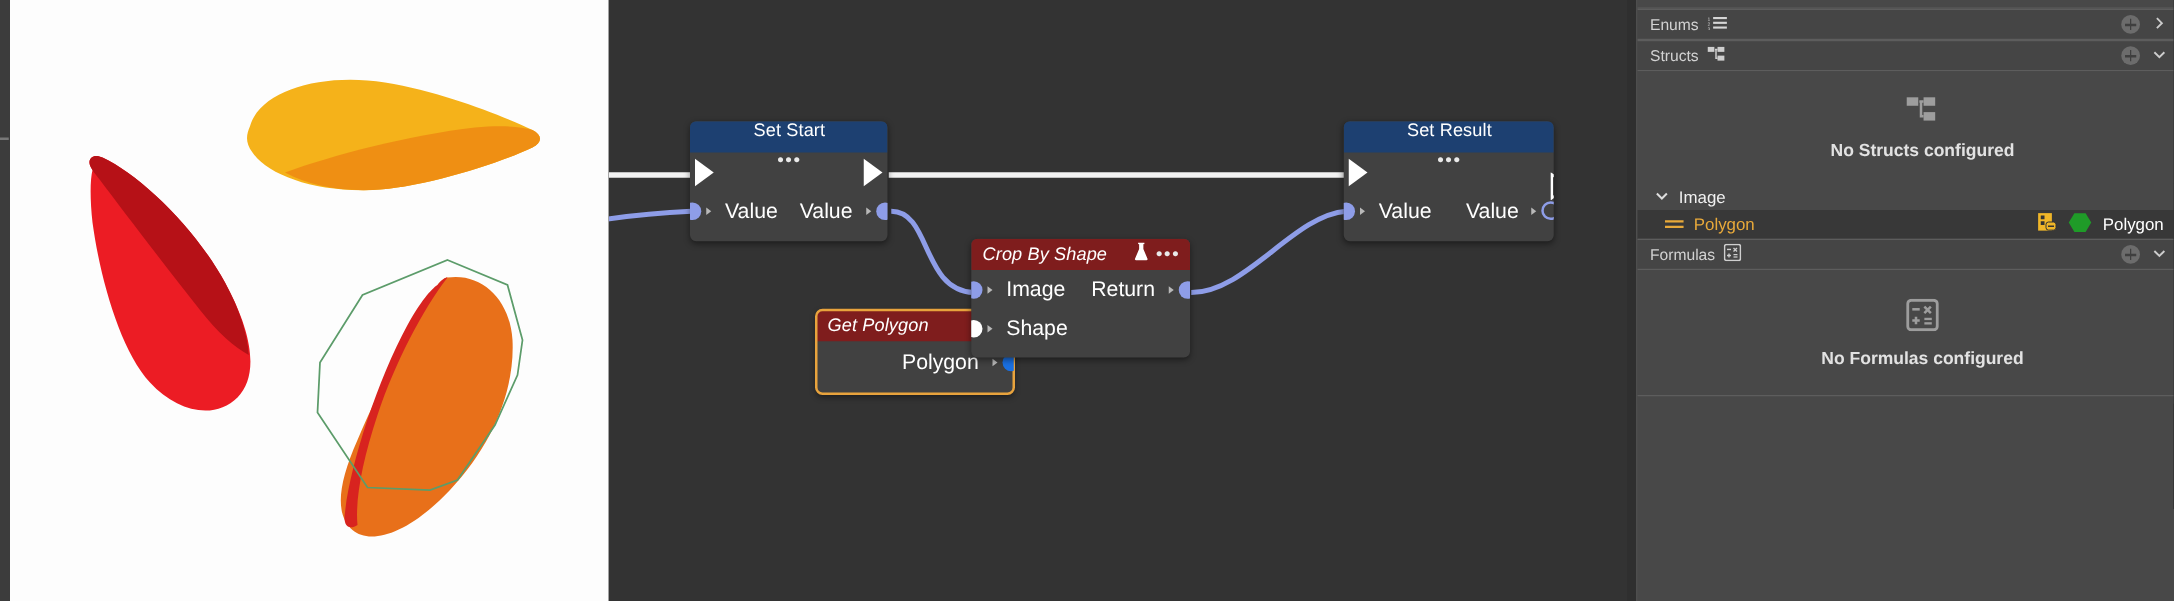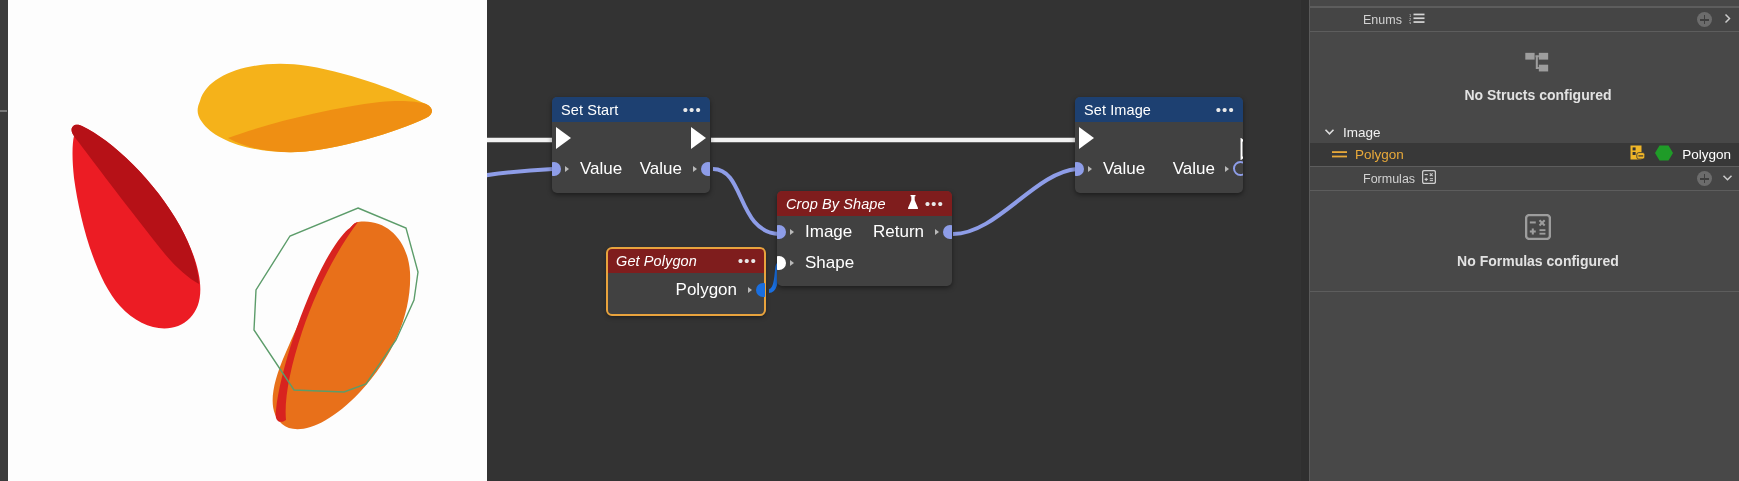--- a/index.html
+++ b/index.html
@@ -54,32 +54,33 @@
     border-radius: 5px;
     background: #414141;
     box-shadow: 0 2px 5px rgba(0,0,0,.45);
     overflow: hidden;
     font-size: 14.5px;
     color: #ffffff;
   }
   .node.selected {
     outline: 2px solid #e8a33d;
     outline-offset: -1px;
+    margin-left: 46px;
   }
   .node-header {
     height: 25px;
     display: flex;
     align-items: center;
     padding: 0 8px 0 9px;
     gap: 6px;
     font-size: 14.5px;
     letter-spacing: .1px;
     white-space: nowrap;
   }
-  .node-header.blue  { background: #1d4071; }
+  .node-header.blue  { background: #1d4071; flex-direction: column; }
   .node-header.green { background: #7f1d1d; font-style: italic; }
   .node-title { flex: 0 0 auto; }
   .hdr-spacer { flex: 1 1 auto; min-width: 8px; }
   .dots {
     letter-spacing: 1.2px;
     font-size: 15px;
     line-height: 8px;
     color: #e9e9e9;
     flex: 0 0 auto;
   }
@@ -170,21 +171,20 @@
     padding: 0 6px 0 10px;
     background: #454545;
     border-bottom: 1px solid #5d5d5d;
     border-top: 1px solid #5d5d5d;
     gap: 7px;
   }
   .section-label {
     font-size: 12.5px;
     color: #d2d2d2;
     white-space: nowrap;
-    margin-left: 43px;
   }
   .section-icon { flex: 0 0 auto; display: block; }
   .sh-spacer { flex: 1 1 auto; }
 
   .round-btn {
     width: 15px; height: 15px;
     border-radius: 50%;
     background: #6c6c6c;
     position: relative;
     flex: 0 0 auto;
@@ -388,21 +388,21 @@
             <span class="arrowlet"></span>
           </span>
           <span class="pin-label label-left">Shape</span>
         </div>
         <div style="height:8px;"></div>
       </div>
     </div>
 
     <div class="node" style="left:588px; top:97px; width:168px;">
       <div class="node-header blue">
-        <span class="node-title">Set Image</span>
+        <span class="node-title">Set Result</span>
         <span class="hdr-spacer"></span>
         <span class="dots">•••</span>
       </div>
       <div class="node-body">
         <div class="pin-row exec-row">
           <span class="pin-left" style="left:4px;">
             <span class="exec-tri"></span>
           </span>
           <span class="pin-right" style="right:3px;">
             <span class="exec-tri-hollow">
@@ -450,20 +450,38 @@
         </span>
         <span class="sh-spacer"></span>
         <span class="round-btn"></span>
         <span class="chev">
           <svg width="11" height="11" viewBox="0 0 11 11">
             <path d="M3.5 1.5 L7.5 5.5 L3.5 9.5" fill="none" stroke="#cccccc" stroke-width="1.5"></path>
           </svg>
         </span>
       </div>
 
+      <div class="section-head">
+        <span class="section-label">Structs</span>
+        <span class="section-icon">
+          <svg width="15" height="13" viewBox="0 0 15 13">
+            <rect x="0" y="0.5" width="5.5" height="4" fill="#cfcfcf"></rect>
+            <rect x="8" y="0.5" width="5.5" height="4" fill="#cfcfcf"></rect>
+            <rect x="8" y="7.5" width="5.5" height="4" fill="#cfcfcf"></rect>
+            <path d="M6 2.5 H8 M6.8 2.5 V9.5 H8" fill="none" stroke="#cfcfcf" stroke-width="1.2"></path>
+          </svg>
+        </span>
+        <span class="sh-spacer"></span>
+        <span class="round-btn"></span>
+        <span class="chev">
+          <svg width="11" height="11" viewBox="0 0 11 11">
+            <path d="M1.5 3.8 L5.5 7.8 L9.5 3.8" fill="none" stroke="#cccccc" stroke-width="1.5"></path>
+          </svg>
+        </span>
+      </div>
 
       <div class="empty-state" style="height:90px;">
         <span>
           <svg width="26" height="22" viewBox="0 0 15 13">
             <rect x="0" y="0.5" width="5.5" height="4" fill="#9d9d9d"></rect>
             <rect x="8" y="0.5" width="5.5" height="4" fill="#9d9d9d"></rect>
             <rect x="8" y="7.5" width="5.5" height="4" fill="#9d9d9d"></rect>
             <path d="M6 2.5 H8 M6.8 2.5 V9.5 H8" fill="none" stroke="#9d9d9d" stroke-width="1.2"></path>
           </svg>
         </span>

